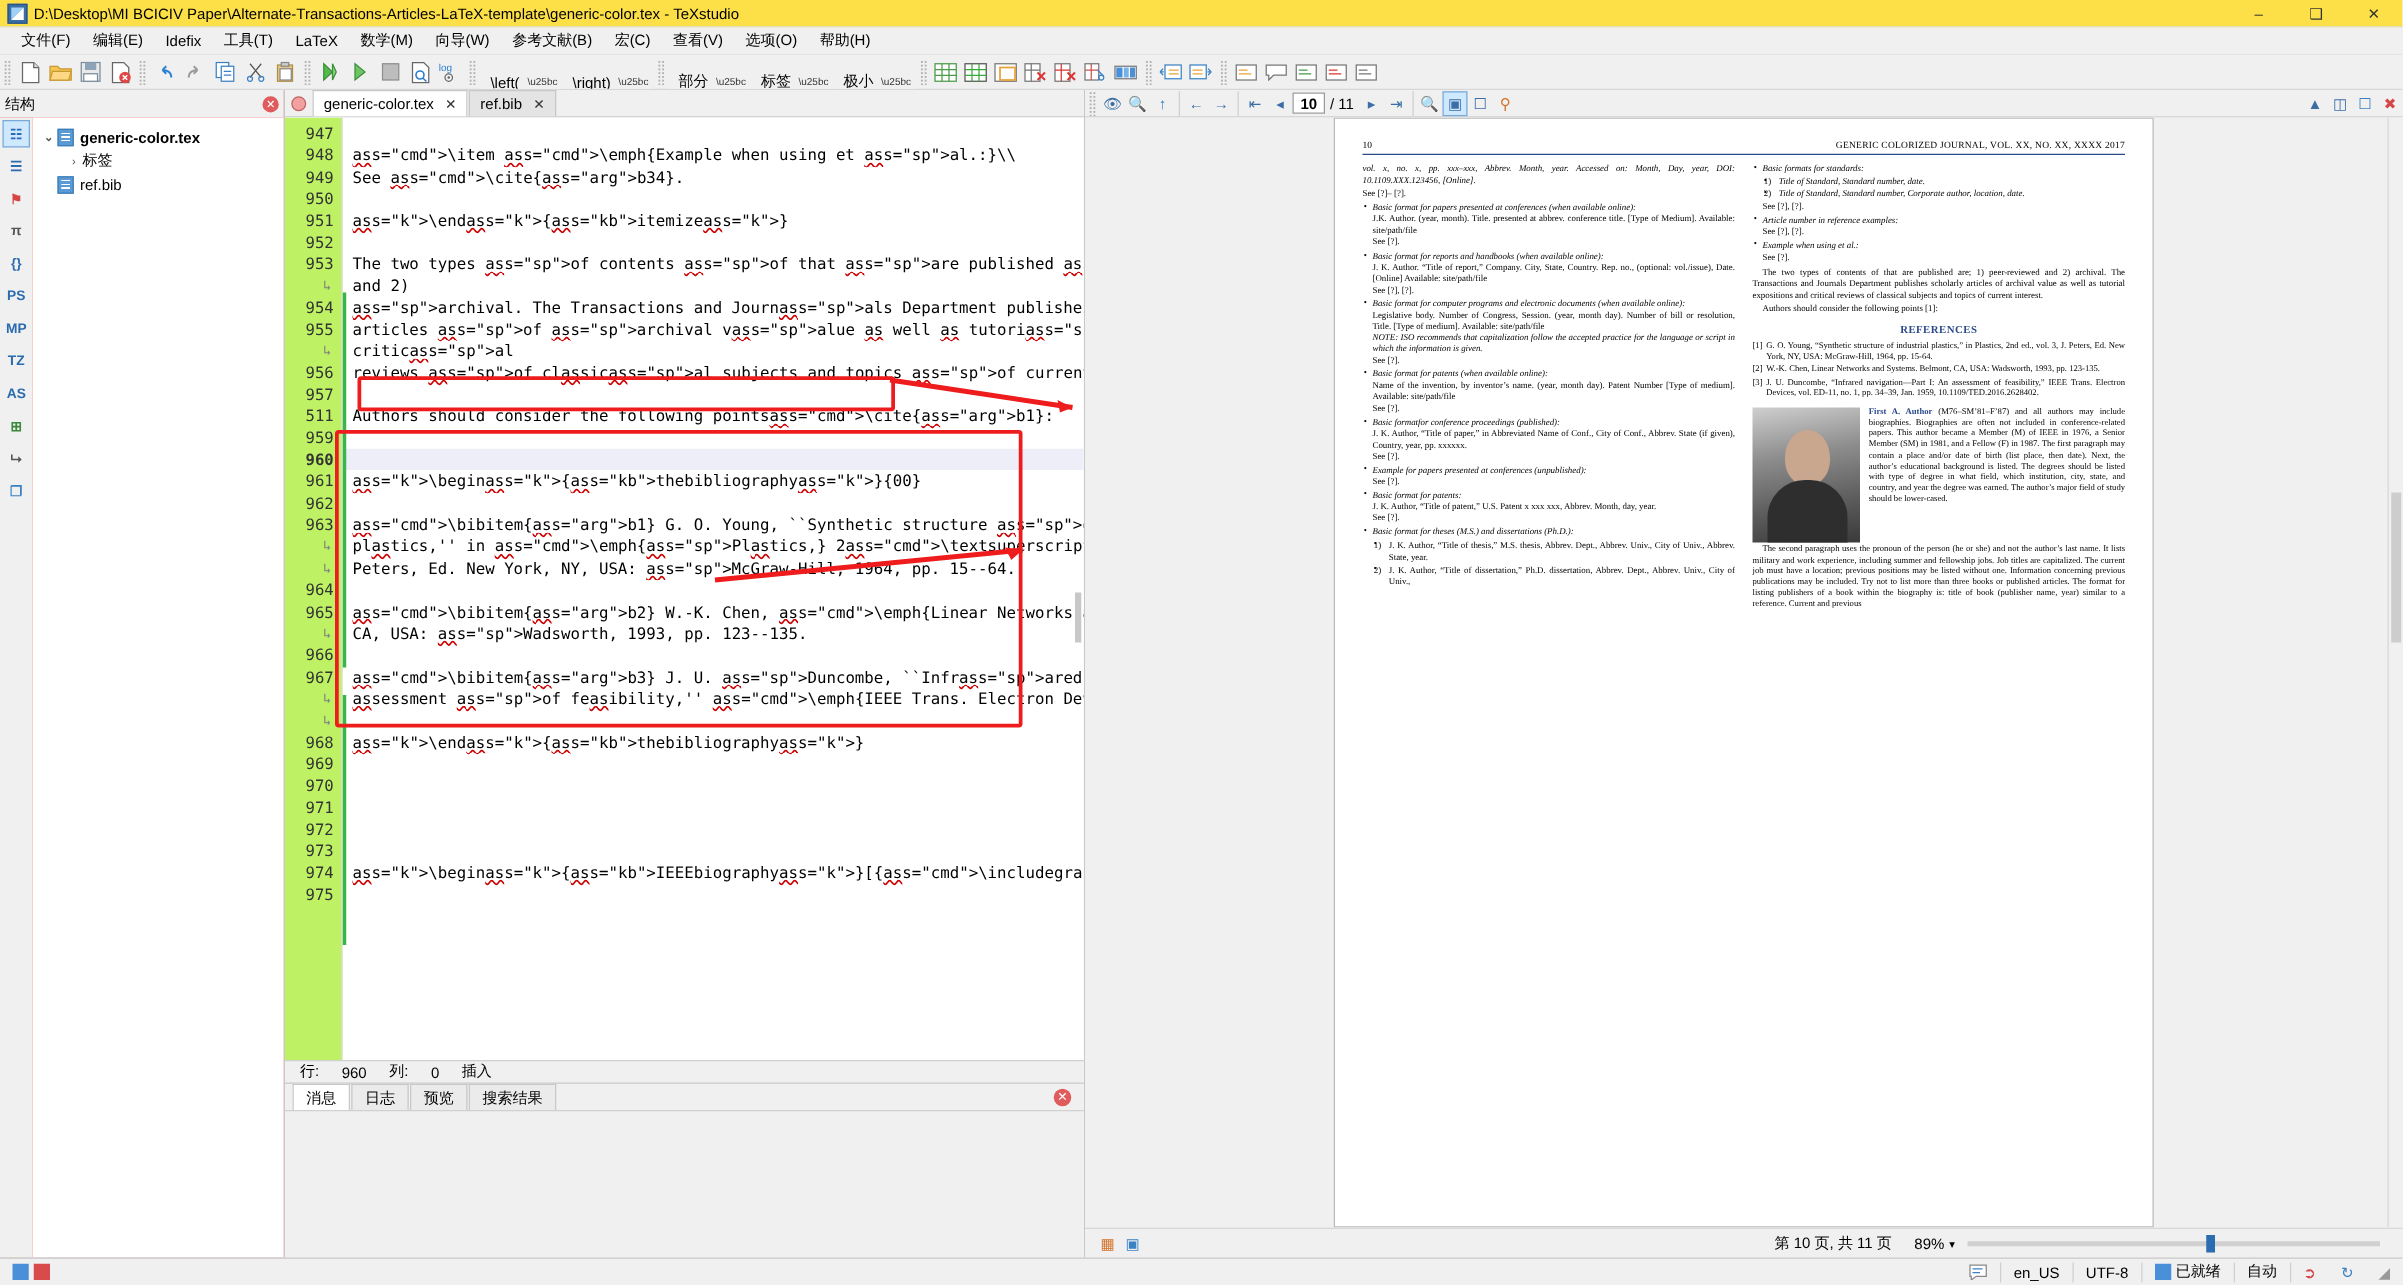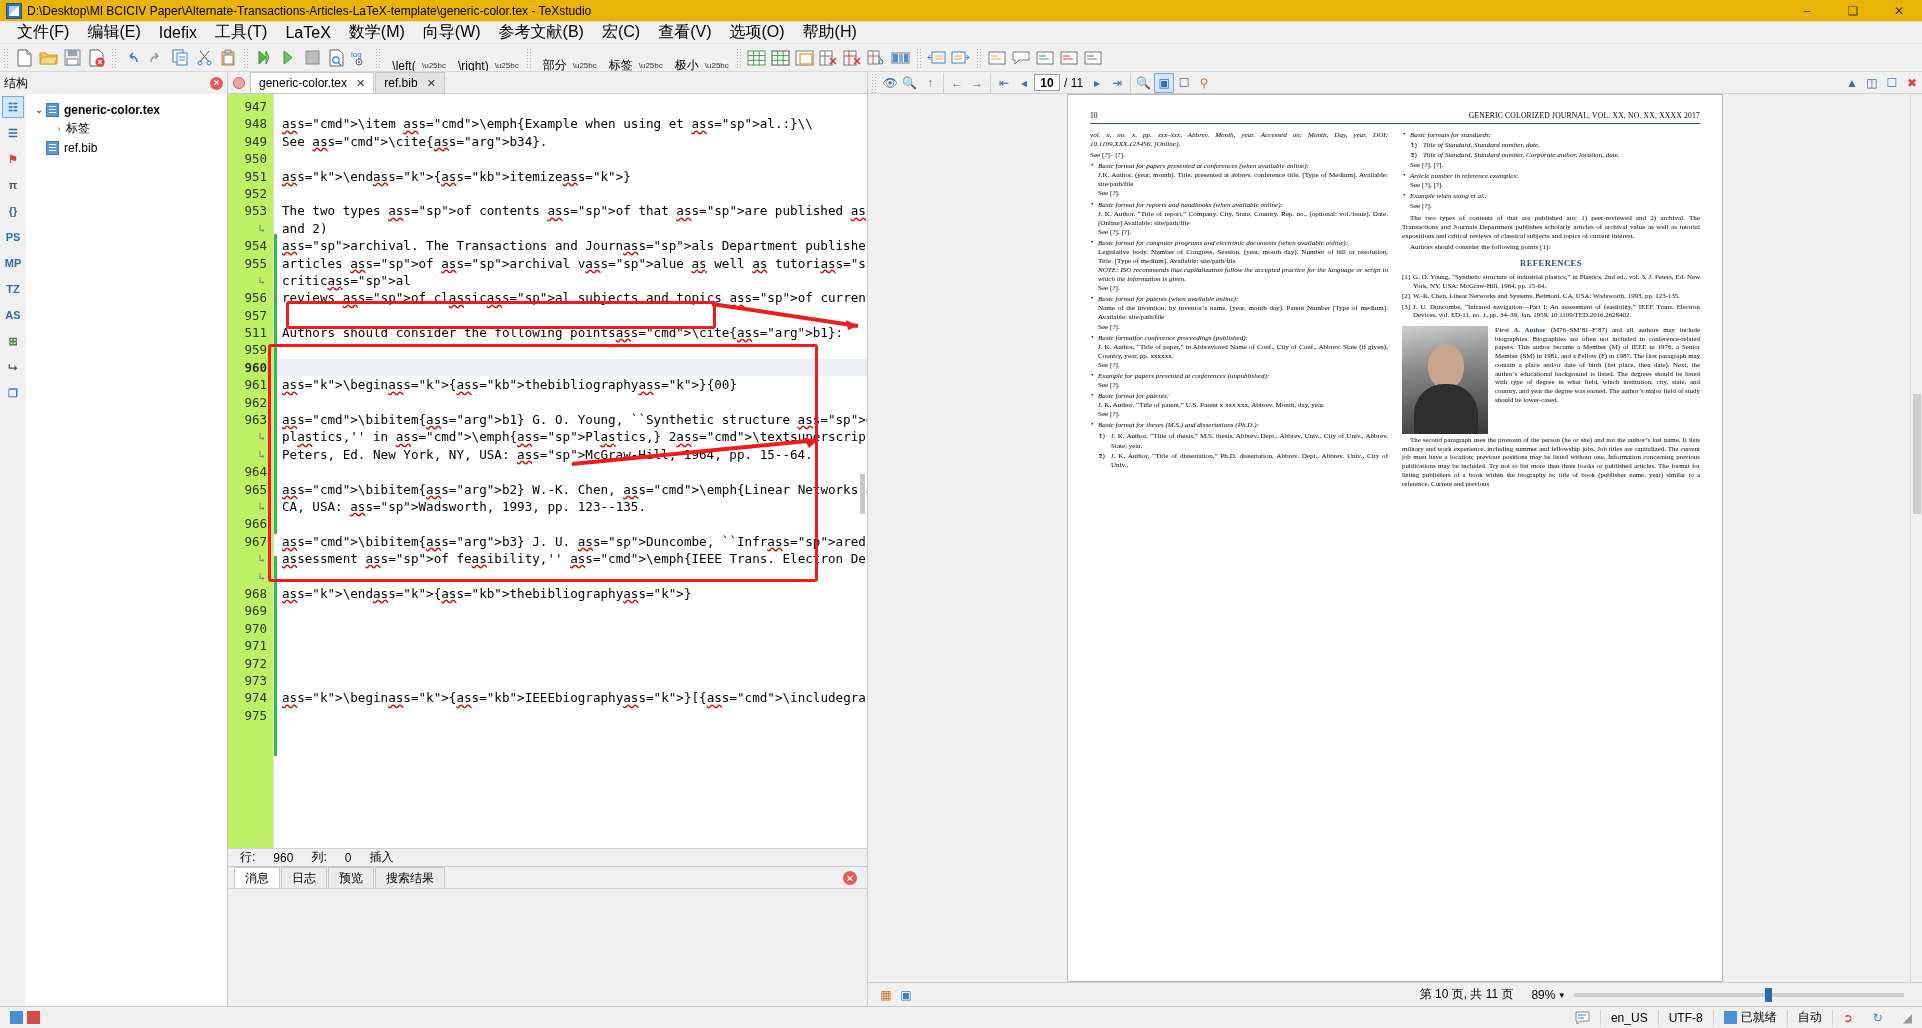--- a/index.html
+++ b/index.html
@@ -4,35 +4,35 @@
 <style>
   * { box-sizing: border-box; margin:0; padding:0; }
   html,body {
     width:1922px; height:1028px; overflow:hidden;
     font-family:"Liberation Sans", sans-serif;
     background:#f0f0f0; font-size:12px; color:#000;
   }
   .app { position:relative; width:1922px; height:1028px; display:flex; flex-direction:column; }
 
   
-  .titlebar { height:14px; background:#eab308; display:flex; align-items:center;
+  .titlebar { height:14px; background:#fde047; display:flex; align-items:center;
               border-bottom:1px solid #dcdcdc; flex:0 0 22px; }
   .tb-icon { width:16px; height:16px; margin:0 5px 0 6px; position:relative; flex:0 0 16px; }
   .tb-icon .sq { position:absolute; inset:0; background:#3a6ea5; border:1px solid #2a5484; }
   .tb-icon .sq:after{ content:""; position:absolute; left:2px; top:2px; width:10px; height:10px;
                       background:linear-gradient(135deg,#9fd0f5 0 50%,#fff 50% 100%); }
   .tb-title { font-size:12px; color:#000; white-space:nowrap; }
   .tb-buttons { margin-left:auto; display:flex; height:22px; }
   .tb-btn { width:46px; height:22px; display:flex; align-items:center; justify-content:center;
             font-size:12px; color:#333; }
 
   
   .menubar { height:22px; background:#f0f0f0; display:flex; align-items:center;
              padding-left:8px; flex:0 0 22px; border-bottom:1px solid #e4e4e4;}
-  .menu-item { padding:2px 9px; font-size:16px; color:#000; white-space:nowrap; }
+  .menu-item { padding:2px 9px; font-size:12px; color:#000; white-space:nowrap; }
 
   
   .toolbar { height:28px; background:#f0f0f0; display:flex; align-items:center;
              flex:0 0 28px; border-bottom:1px solid #d7d7d7; overflow:hidden;}
   .grip { width:6px; height:20px; margin:0 3px;
           background-image:radial-gradient(#b0b0b0 40%, transparent 41%);
           background-size:3px 3px; flex:0 0 6px; }
   .sep { width:1px; height:20px; background:#cfcfcf; margin:0 3px; flex:0 0 1px; }
   .tbtn { width:24px; height:24px; display:flex; align-items:center; justify-content:center;
           flex:0 0 24px; position:relative; }

